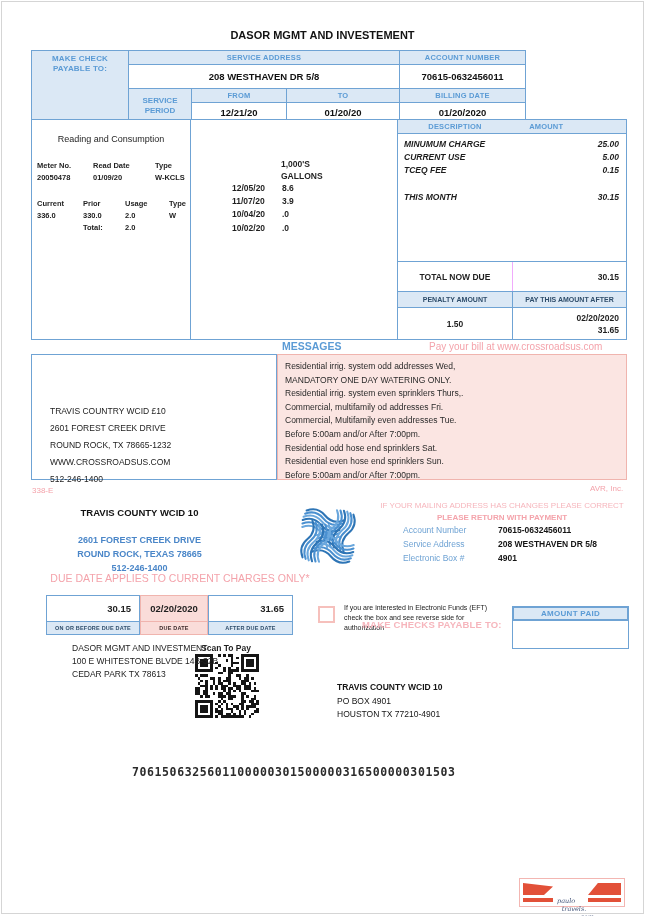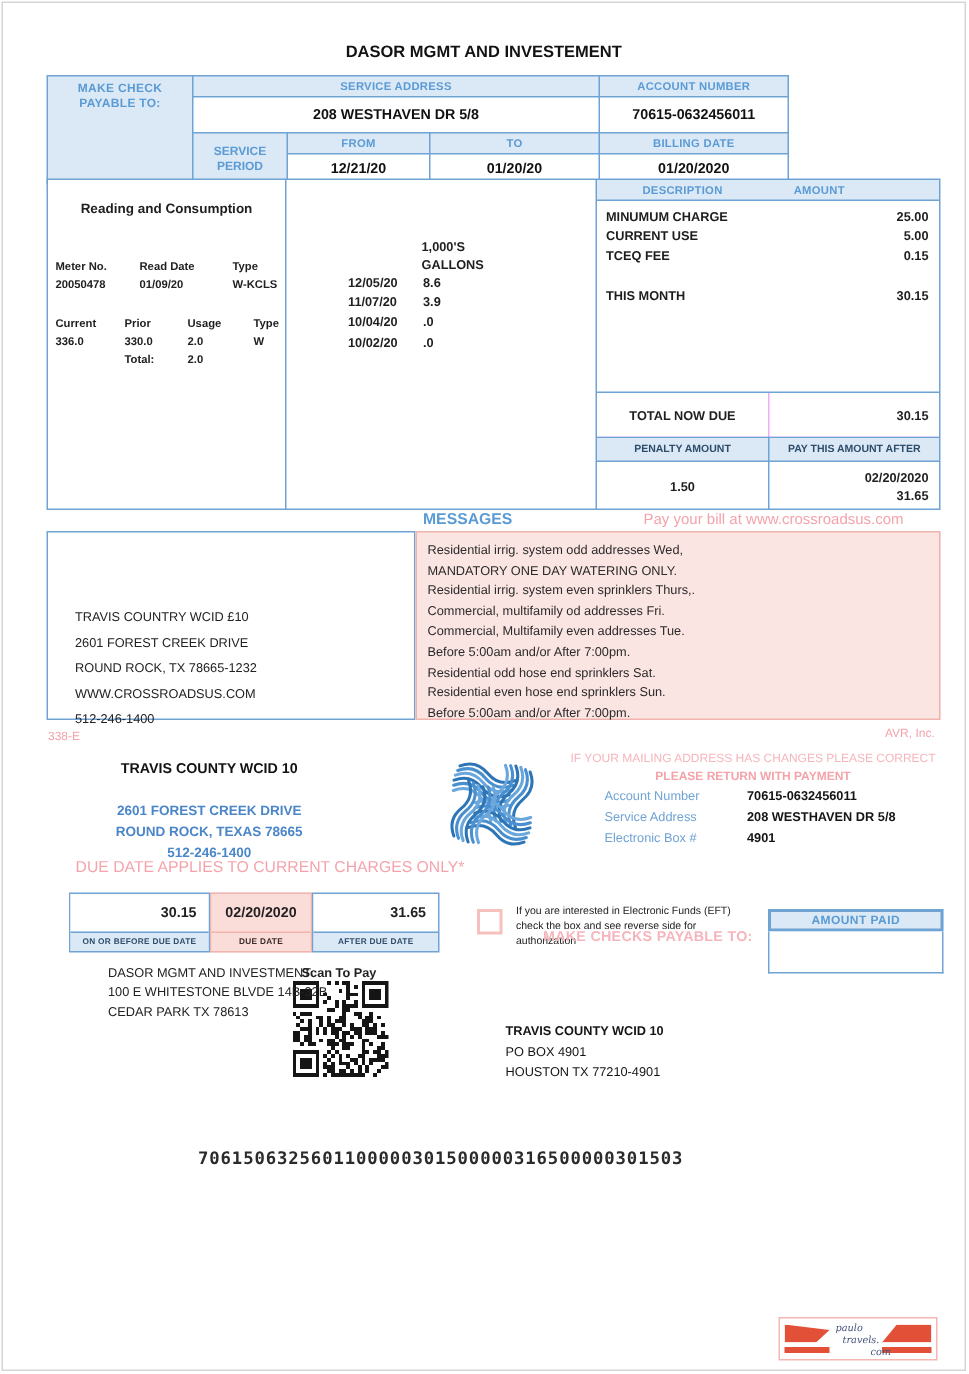--- a/index.html
+++ b/index.html
@@ -31,36 +31,36 @@
   .svc-period span { font-size:8px; font-weight:600; color:#5b9bd5; width:46px; line-height:10px; }
   .from-h { grid-column:3; grid-row:3; } .to-h { grid-column:4; grid-row:3; } .bill-h { grid-column:5; grid-row:3; }
   .from-v { grid-column:3; grid-row:4; } .to-v { grid-column:4; grid-row:4; } .bill-v { grid-column:5; grid-row:4; }
 
   
   .main-grid { left:29px; top:117px; width:596px; height:221px; display:grid;
     grid-template-columns:158px 206px 1fr;
     grid-template-rows:13px 127px 29px 15px 1fr;
     gap:1px; background:#6fa3d4; padding:1px; }
   .reading-cell { grid-column:1; grid-row:1/6; background:#fff; padding-top:14px; font-size:7.5px; }
-  .reading-title { text-align:center; font-size:9px; font-weight:700; margin-bottom:28px; }
+  .reading-title { text-align:center; font-size:9px; font-weight:400; margin-bottom:16px; }
   .mini-row { display:grid; grid-template-columns:56px 62px 1fr; padding-left:5px; line-height:12px; }
   .mini-row4 { display:grid; grid-template-columns:46px 42px 44px 1fr; padding-left:5px; line-height:12px; }
   .mini-row b, .mini-row4 b { font-weight:700; }
   .mini-gap { height:14px; }
   .reading-cell .val { font-weight:600; color:#222; }
 
   .history-cell { grid-column:2; grid-row:1/6; background:#fff; position:relative; font-size:8.5px; }
   .unit-block { position:absolute; left:90px; top:38px; font-weight:700; line-height:12px; }
   .hist-rows { position:absolute; left:41px; top:62px; line-height:13.2px; font-weight:600; }
   .hist-row { display:flex; } .hist-date { width:50px; } .hist-val { }
 
   .desc-hdr { grid-column:3; grid-row:1; background:#dbe8f5; display:flex; align-items:center; }
   .desc-hdr .d { width:50%; text-align:center; } .desc-hdr .a { width:30%; text-align:center; }
   .charges-cell { grid-column:3; grid-row:2; background:#fff; padding:4px 7px 0 6px; font-size:8.5px; font-weight:700; color:#1d1d1d; }
-  .chg-row { display:flex; justify-content:space-between; line-height:13.2px; }
+  .chg-row { display:flex; justify-content:space-between; line-height:13.2px;font-style:italic; }
   .chg-month { margin-top:13px; }
 
   .total-row { grid-column:3; grid-row:3; display:grid; grid-template-columns:114px 1fr; gap:1px; background:#f0abfc; }
   .total-label-cell { background:#fff; display:flex; align-items:center; justify-content:center; font-size:8.5px; font-weight:700; }
   .total-val-cell { background:#fff; display:flex; align-items:center; justify-content:flex-end; padding-right:7px; font-size:8.5px; font-weight:700; }
 
   .pen-hdr { grid-column:3; grid-row:4; display:grid; grid-template-columns:114px 1fr; gap:1px; background:#6fa3d4; }
   .pen-hdr div { background:#dbe8f5; display:flex; align-items:center; justify-content:center; font-size:7px; font-weight:700; color:#2e4d6b; }
   .pen-vals { grid-column:3; grid-row:5; display:grid; grid-template-columns:114px 1fr; gap:1px; background:#6fa3d4; }
   .pen-amt { background:#fff; display:flex; align-items:center; justify-content:center; font-size:8.5px; font-weight:600; }
@@ -115,21 +115,21 @@
   
   .ocr-line { left:130px; top:763px; font-family:"DejaVu Sans Mono", monospace; font-size:11.5px; font-weight:700; letter-spacing:.6px; color:#2b2b2b; }
 
   
   .wm { left:517px; top:876px; width:106px; height:29px; border:1px solid #f3b6b2; background:#fff; }
   .wm-left { position:absolute; left:3px; top:4px; width:30px; height:12px; background:#e25038; clip-path:polygon(0 0,100% 30%,70% 100%,0 100%); }
   .wm-left-bar { position:absolute; left:3px; top:19px; width:30px; height:4px; background:#e25038; }
   .wm-right { position:absolute; right:3px; top:4px; width:33px; height:12px; background:#e25038; clip-path:polygon(30% 0,100% 0,100% 100%,0 100%); }
   .wm-right-bar { position:absolute; right:3px; top:19px; width:33px; height:4px; background:#e25038; }
   .wm-text { position:absolute; left:34px; top:2px; width:40px; font-family:"DejaVu Serif", serif; font-style:italic; font-size:6.5px; line-height:8px; color:#44557a; }
-  .wm-text .l1 { display:block; text-align:left; padding-left:3px; }
+  .wm-text .l1 { display:block; text-align:left; padding-left:3px;margin-top:16px; }
   .wm-text .l2 { display:block; text-align:center; }
   .wm-text .l3 { display:block; text-align:right; }
 </style>
 </head>
 <body>
 
 <div class="page">
 
   <div class="abs doc-title">DASOR MGMT AND INVESTEMENT</div>
 

